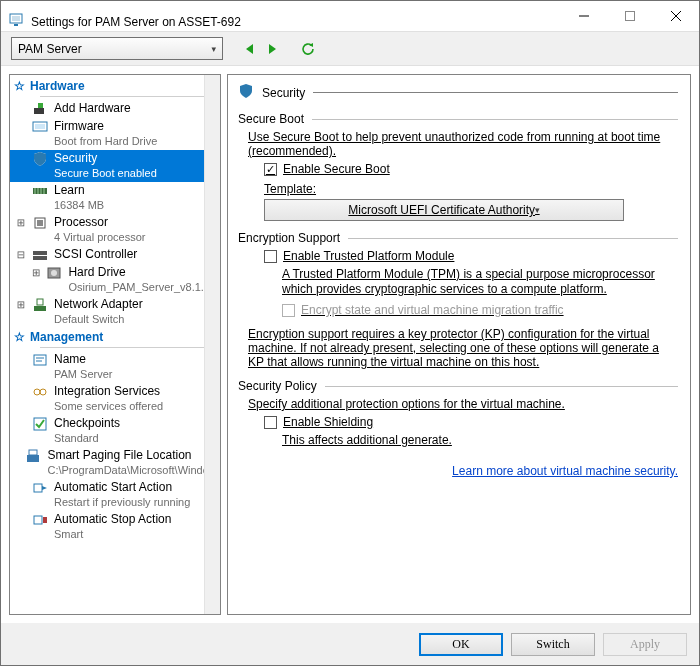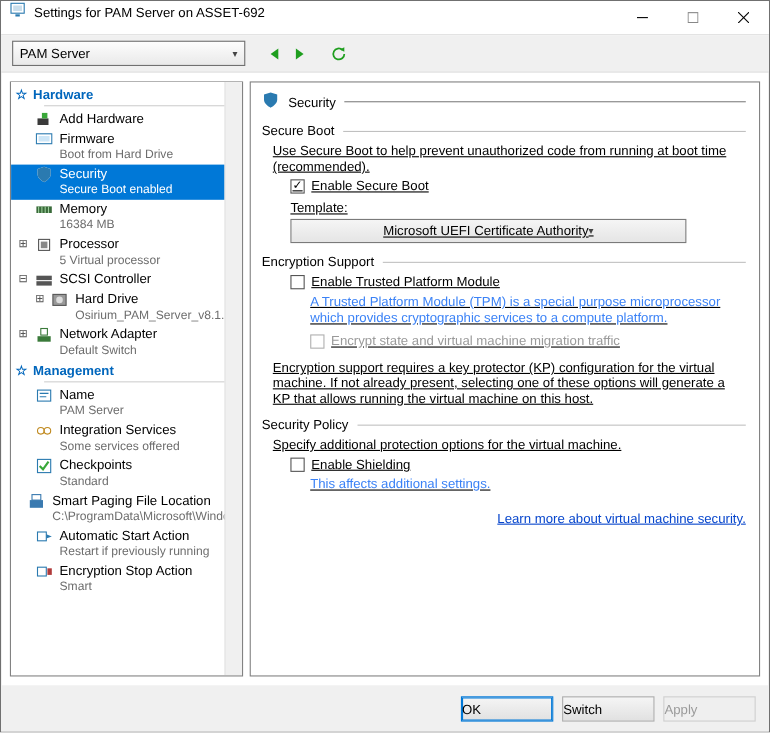--- a/index.html
+++ b/index.html
@@ -1,19 +1,19 @@
 <!DOCTYPE html>
 <html><head>
 <meta charset="utf-8">
 <style>
   * { box-sizing: border-box; }
   html, body { margin: 0; padding: 0; font-family: "Segoe UI", Tahoma, sans-serif; font-size: 12px; color: #000; }
   .window { width: 700px; height: 666px; border: 1px solid #707070; background: #fff; display: flex; flex-direction: column; }
   
-  .titlebar { height: 31px; display: flex; align-items: flex-start; justify-content: space-between; padding-left: 8px; border-bottom: 1px solid #e0e0e0; background: #fff; }
+  .titlebar { height: 31px; display: flex; align-items: flex-end; justify-content: space-between; padding-left: 8px; border-bottom: 1px solid #e0e0e0; background: #fff; }
   .titlebar-left { display: flex; align-items: center; gap: 6px; }
   .titlebar-title { font-size: 12px; }
   .titlebar-controls { display: flex; height: 100%; }
   .wbtn { width: 46px; display: flex; align-items: center; justify-content: center; color: #222; font-family: "Segoe UI Symbol", sans-serif; cursor: default; }
   .wbtn svg { display:block; }
   .wbtn.max { color: #999; }
   
   .toprow { height: 34px; display: flex; align-items: center; padding: 0 10px; border-bottom: 1px solid #e0e0e0; background:#f0f0f0; gap: 18px; }
   .combo { width: 212px; height: 23px; border: 1px solid #707070; background: linear-gradient(#fdfdfd,#e9e9e9); display: flex; align-items: center; justify-content: space-between; padding: 0 6px; cursor: default; }
   .combo .arrow { font-size: 9px; color:#444; }
@@ -39,28 +39,28 @@
   .content { flex:1; border:1px solid #828282; background:#fff; padding: 8px 12px 8px 10px; overflow:auto; }
   .content-header { display:flex; align-items:center; gap:8px; margin-bottom:10px; }
   .hrule { flex:1; height:1px; background:#808080; }
   .field { display:flex; align-items:center; gap:6px; margin:3px 0; }
   .field.indent { margin-left:20px; }
   .field.indent2 { margin-left:38px;text-align:right; }
   .chk { width:13px; height:13px; border:1px solid #555; display:flex; align-items:center; justify-content:center; background:#fff; font-size:11px; line-height:11px; }
   .chk.checked::after { content:"✓"; color:#000; font-size:11px; }
   .chk.disabled { border-color:#b0b0b0; }
   .note { color:#000; margin:2px 0 4px 4px; }
-  .desc { margin:4px 0 6px 20px; color:#3b82f6; line-height:15px; }
+  .desc { margin:4px 0 6px 20px; color:#000000; line-height:15px; }
   .disabled-text { color:#9a9a9a; }
   .select { height:22px; border:1px solid #7a7a7a; background:linear-gradient(#f5f5f5,#e5e5e5); width: 360px; display:flex; align-items:center; justify-content:center; padding:0 6px; margin-left:20px; }
   .select .arrow { font-size:9px; color:#444; }
   .link { color:#0645cc; text-decoration:underline; float:right; cursor:pointer; margin-top:6px; }
   
   .footer { height: 42px; border-top: 1px solid transparent; display:flex; align-items:center; justify-content:flex-end; gap:8px; padding: 0 12px; background:#f0f0f0; }
-  .btn { width:84px; height:23px; border:1px solid #adadad; background:linear-gradient(#f5f5f5,#e1e1e1); display:flex; align-items:center; justify-content:flex-start; cursor:default; }
+  .btn { width:84px; height:23px; border:1px solid #adadad; background:linear-gradient(#f5f5f5,#e1e1e1); display:flex; align-items:center; justify-content:center; cursor:default;font-family:Liberation Serif, serif; }
   .btn.default { border:1px solid #0078d7; box-shadow: inset 0 0 0 1px #0078d7; }
   .btn.disabled { color:#9a9a9a; border-color:#cfcfcf; background:#efefef; }
   .scrollbar { position:absolute; right:0; top:0; bottom:0; width:16px; background:#f0f0f0; border-left:1px solid #e3e3e3; }
   .section-grp { margin: 8px 0 10px 0; }
   .section-grp .grp-head { display:flex; align-items:center; gap:8px; margin-bottom:4px;}
   .section-grp .grp-head .txt { white-space:nowrap;text-align:right; }
   .section-grp .grp-head .rule { flex:1; height:1px; background:#c0c0c0;}
   .section-grp .inner { padding-left:6px;text-decoration:underline; }
 </style>
 </head>
@@ -182,36 +182,36 @@
           <span class="ic">
               <svg width="16" height="16">
                 <rect x="1" y="5" width="14" height="6" fill="#3a6a3a"></rect>
                 <line x1="3" y1="5" x2="3" y2="11" stroke="#9ccf9c"></line>
                 <line x1="6" y1="5" x2="6" y2="11" stroke="#9ccf9c"></line>
                 <line x1="9" y1="5" x2="9" y2="11" stroke="#9ccf9c"></line>
                 <line x1="12" y1="5" x2="12" y2="11" stroke="#9ccf9c"></line>
               </svg>
             </span>
           <span class="lbls">
-              <span class="lbl">Memory</span>
+              <span class="lbl">Learn</span>
               <span class="sub">16384 MB</span>
             </span>
         </div>
 
         <div class="tree-item">
           <span class="exp">⊞</span>
           <span class="ic">
               <svg width="16" height="16">
                 <rect x="3" y="3" width="10" height="10" fill="none" stroke="#555"></rect>
                 <rect x="5" y="5" width="6" height="6" fill="#888"></rect>
               </svg>
             </span>
           <span class="lbls">
               <span class="lbl">Processor</span>
-              <span class="sub">5 Virtual processor</span>
+              <span class="sub">4 Virtual processor</span>
             </span>
         </div>
 
         <div class="tree-item">
           <span class="exp">⊟</span>
           <span class="ic">
               <svg width="16" height="16">
                 <rect x="1" y="4" width="14" height="4" fill="#555"></rect>
                 <rect x="1" y="9" width="14" height="4" fill="#555"></rect>
               </svg>
@@ -328,21 +328,21 @@
 
         <div class="tree-item">
           <span class="noexp"></span>
           <span class="ic">
               <svg width="16" height="16">
                 <rect x="2" y="4" width="8" height="8" fill="none" stroke="#2a7ab0"></rect>
                 <rect x="11" y="5" width="4" height="6" fill="#b03a3a"></rect>
               </svg>
             </span>
           <span class="lbls">
-              <span class="lbl">Encryption Stop Action</span>
+              <span class="lbl">Automatic Stop Action</span>
               <span class="sub">Smart</span>
             </span>
         </div>
       </div>
       <div class="scrollbar"></div>
     </div>
 
     <div class="content">
       <div class="content-header">
         <span class="ic"><svg width="16" height="16">
@@ -396,21 +396,21 @@
         <div class="grp-head">
             <span class="txt">Security Policy</span>
             <span class="rule"></span>
           </div>
         <div class="inner">
           <div class="note">Specify additional protection options for the virtual machine.</div>
           <div class="field indent">
             <span class="chk"></span>
             <span>Enable Shielding</span>
           </div>
-          <div class="desc" style="margin-left:38px">This affects additional settings.</div>
+          <div class="desc" style="margin-left:38px">This affects additional generate.</div>
         </div>
       </div>
 
       <div style="clear:both; text-align:right">
         <span class="link">Learn more about virtual machine security.</span>
       </div>
     </div>
   </div>
 
   <div class="footer">

